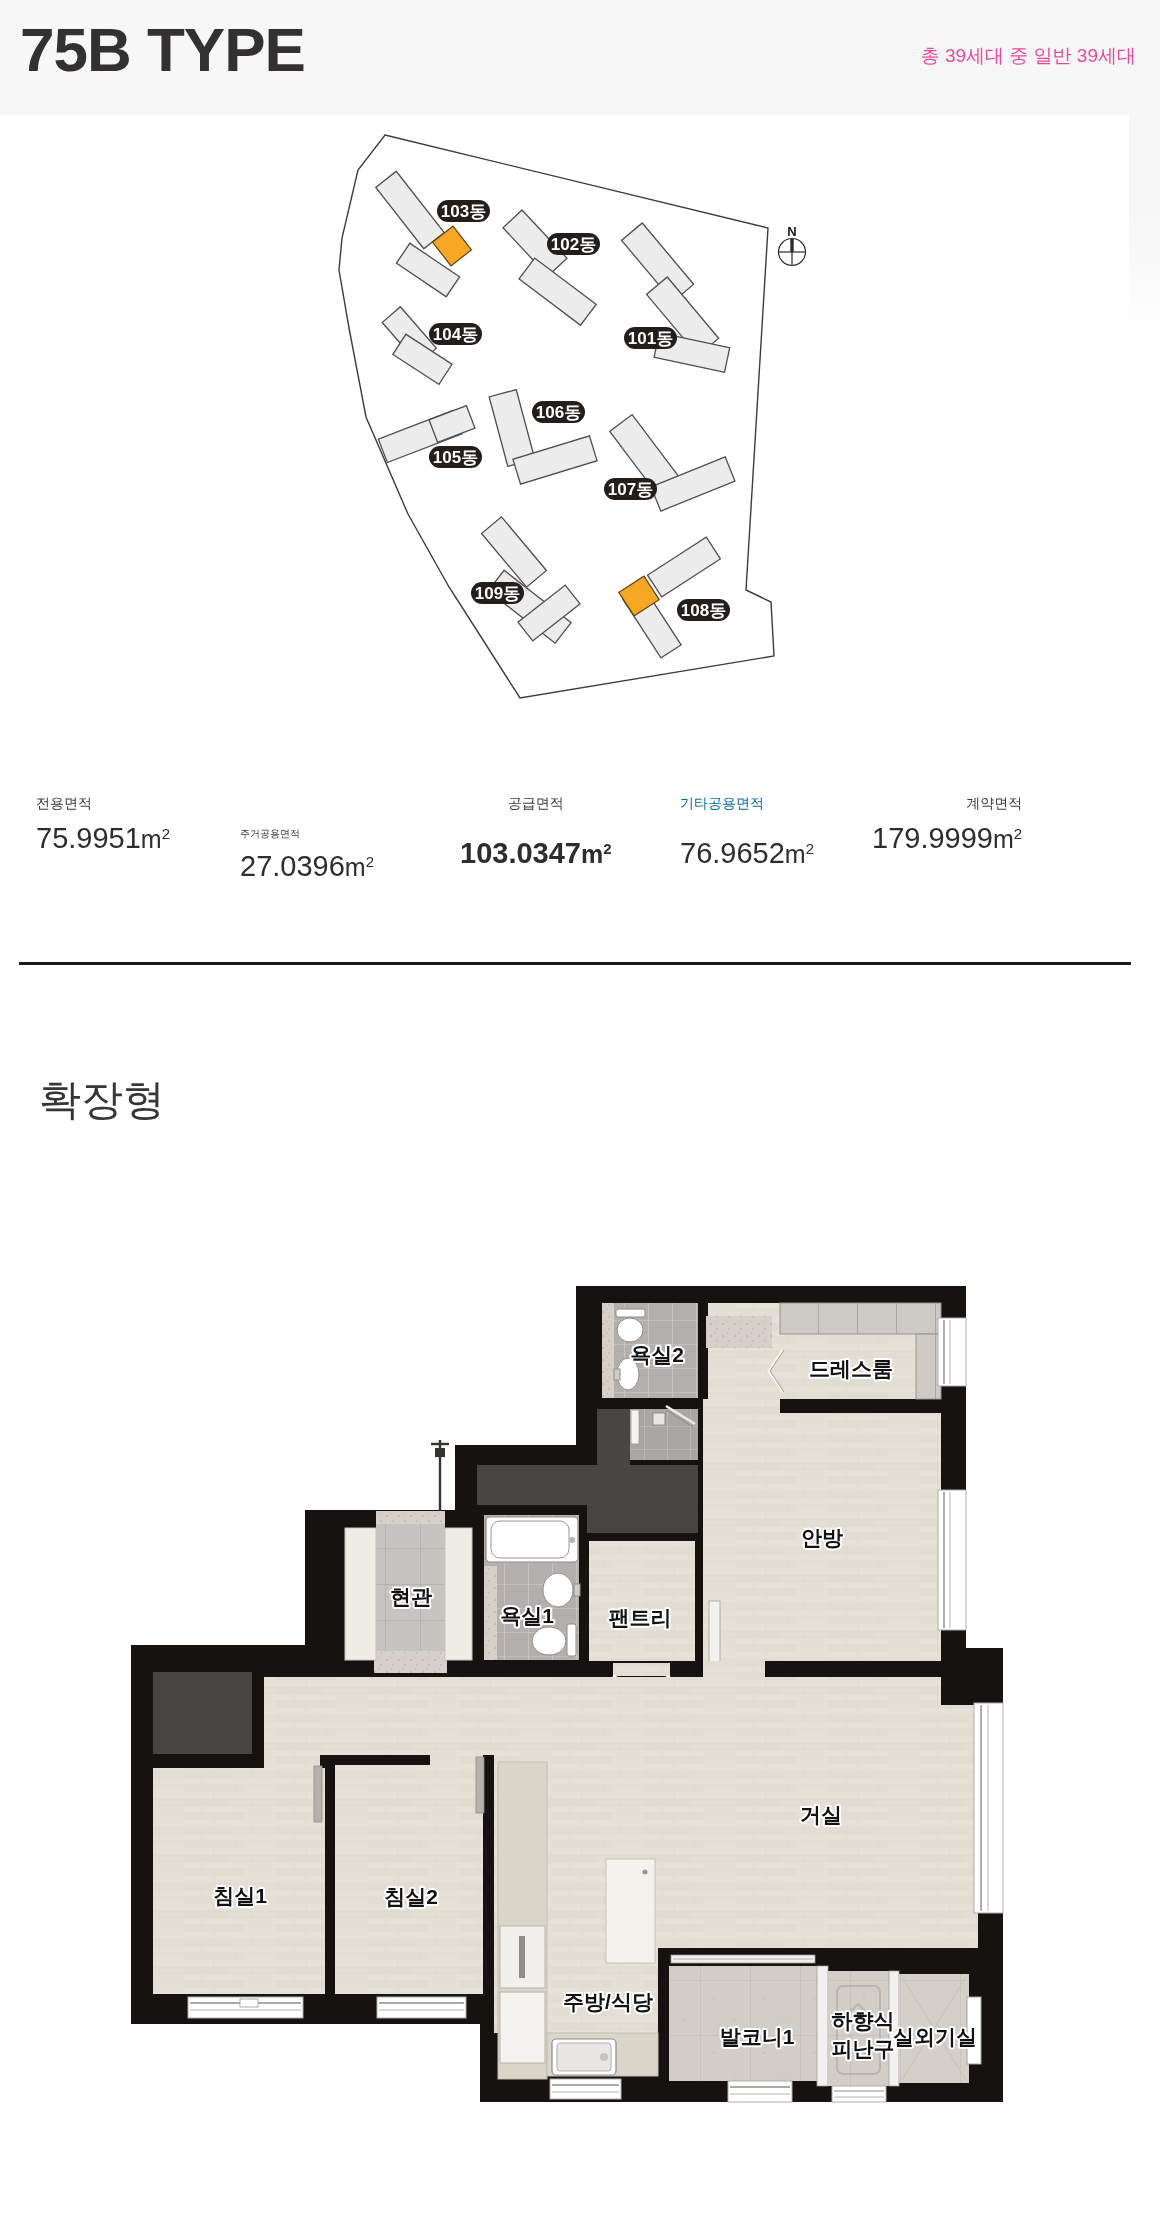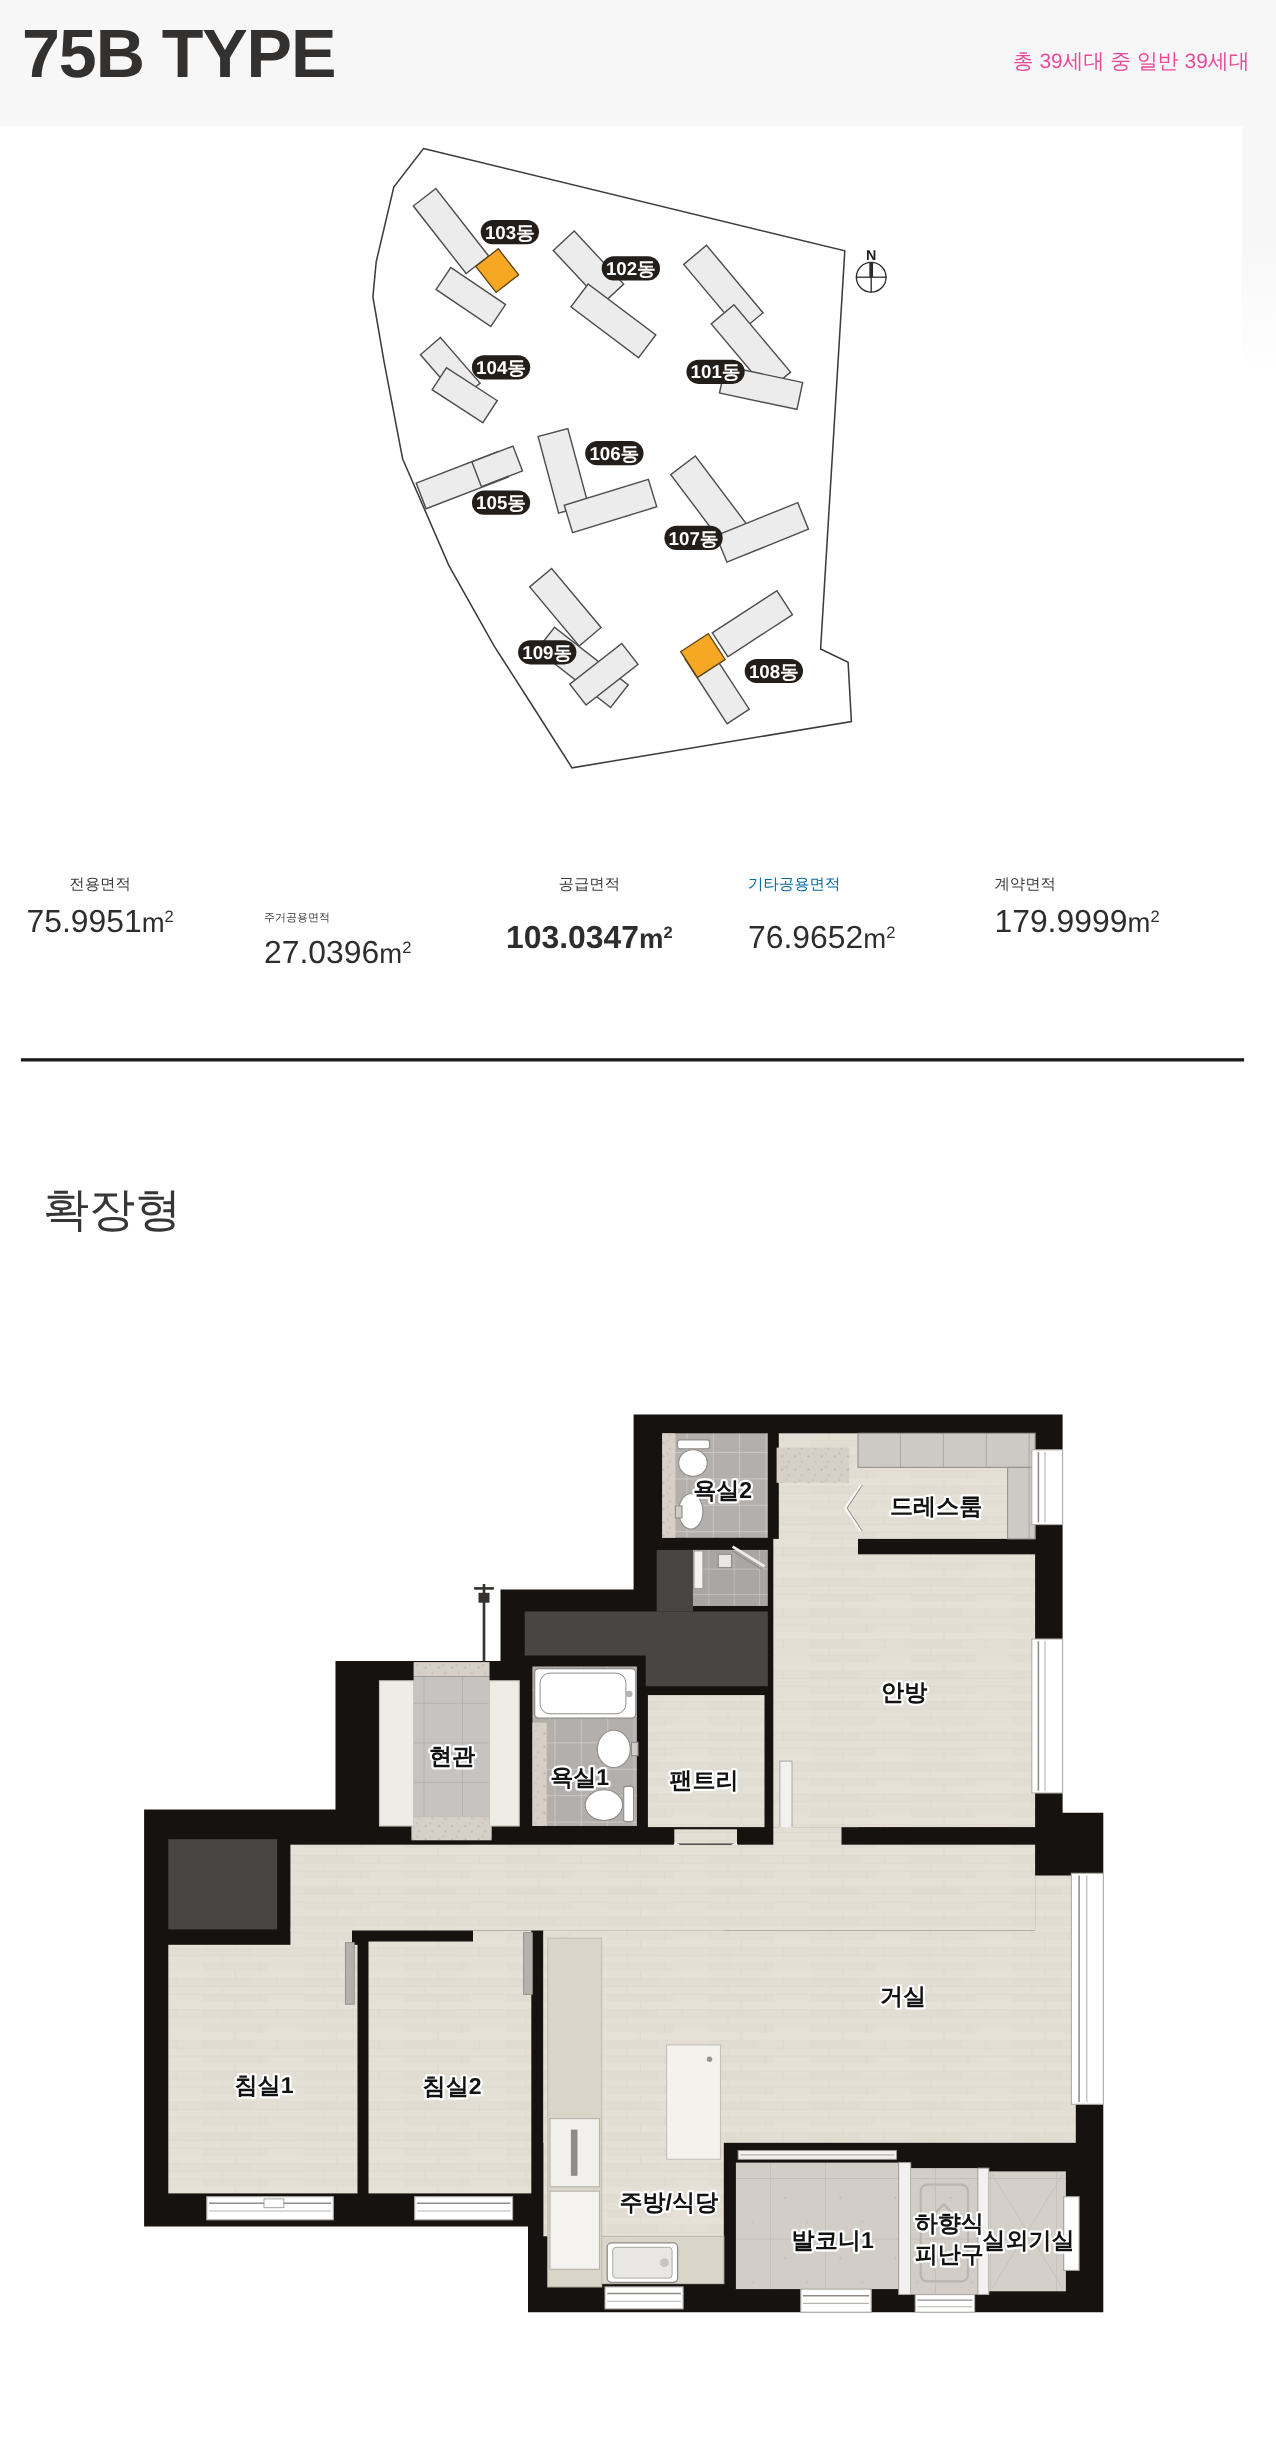--- a/index.html
+++ b/index.html
@@ -120,41 +120,41 @@
       </g>
     <g>
         <rect x="677" y="599" rx="11" ry="11" width="53" height="22" fill="#231e1a"></rect>
         <text x="703.5" y="616">108동</text>
       </g>
   </g>
 </svg>
 
 <div class="abs" style="left:20px;top:795px;width:1120px;">
 
-  <div class="abs" style="left:4px;top:0px;text-align:center;">
+  <div class="abs" style="left:16px;top:0px;">
     <div style="font-size:14px;color:#3a3a3a;">전용면적</div>
     <div style="font-size:29px;color:#2d2d2d;margin-top:9px;">75.9951<span style="font-size:25px;">m</span><span style="font-size:15px;vertical-align:9px;">2</span></div>
   </div>
 
   <div class="abs" style="left:220px;top:0px;">
     <div style="font-size:10px;color:#3a3a3a;margin-top:32px;">주거공용면적</div>
     <div style="font-size:29px;color:#2d2d2d;margin-top:9px;">27.0396<span style="font-size:25px;">m</span><span style="font-size:15px;vertical-align:9px;">2</span></div>
   </div>
 
   <div class="abs" style="left:440px;top:0px;text-align:center;">
     <div style="font-size:14px;color:#3a3a3a;">공급면적</div>
     <div style="font-size:29px;color:#2d2d2d;margin-top:24px;font-weight:bold;">103.0347<span style="font-size:25px;">m</span><span style="font-size:15px;vertical-align:9px;">2</span></div>
   </div>
 
   <div class="abs" style="left:660px;top:0px;">
     <div style="font-size:14px;color:#0369a1;">기타공용면적</div>
     <div style="font-size:29px;color:#2d2d2d;margin-top:24px;">76.9652<span style="font-size:25px;">m</span><span style="font-size:15px;vertical-align:9px;">2</span></div>
   </div>
 
-  <div class="abs" style="left:884px;top:0px;">
+  <div class="abs" style="left:852px;top:0px;text-align:right;">
     <div style="font-size:14px;color:#3a3a3a;">계약면적</div>
     <div style="font-size:29px;color:#2d2d2d;margin-top:9px;">179.9999<span style="font-size:25px;">m</span><span style="font-size:15px;vertical-align:9px;">2</span></div>
   </div>
 </div>
 
 <div class="abs" style="left:19px;top:962px;width:1112px;height:3px;background:#1c1c1c;"></div>
 
 <div class="abs" style="left:19px;top:1072px;font-size:42px;color:#363636;margin-left:20px;">확장형</div>
 
 <svg id="plan" class="abs" style="left:110px;top:1270px;" width="910" height="940" viewBox="110 1270 910 940">

